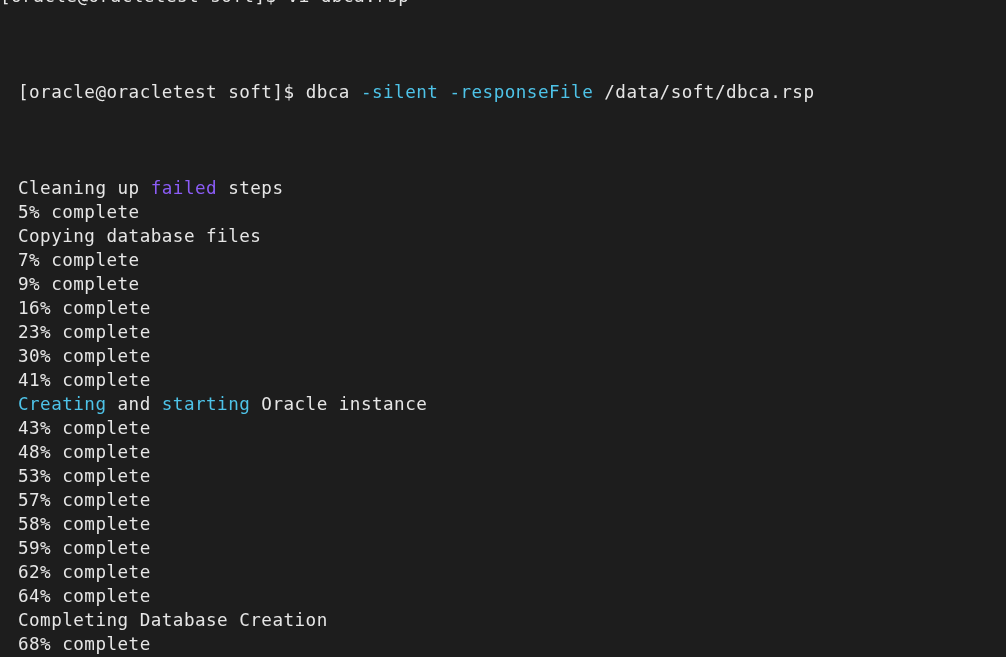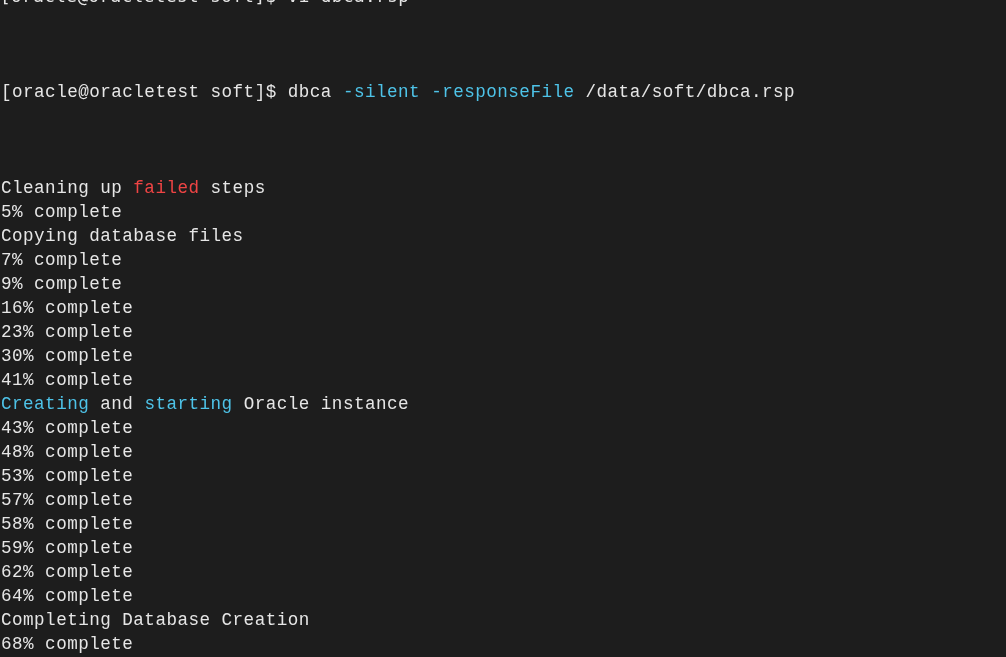--- a/index.html
+++ b/index.html
@@ -38,26 +38,25 @@
   #screen {
     position: absolute;
     left: 0;
     top: 8px;
     width: 1006px;
     white-space: pre;
   }
   .line {
     height: 24px;
     white-space: pre;
-    padding-left: 1px;
-    font-family: Liberation Mono, monospace;
+    padding-left: 18px;
   }
   .fg-default { color: #e6e6e6; }
   .fg-cyan    { color: #4ec3e8; }
-  .fg-red     { color: #ef4444; }
+  .fg-red     { color: #8b5cf6; }
 </style>
 </head>
 <body>
 
 <div id="terminal">
 
   <div id="scrollback"><span>[oracle@oracletest soft]$ vi dbca.rsp</span></div>
 
   <div id="screen">
 

